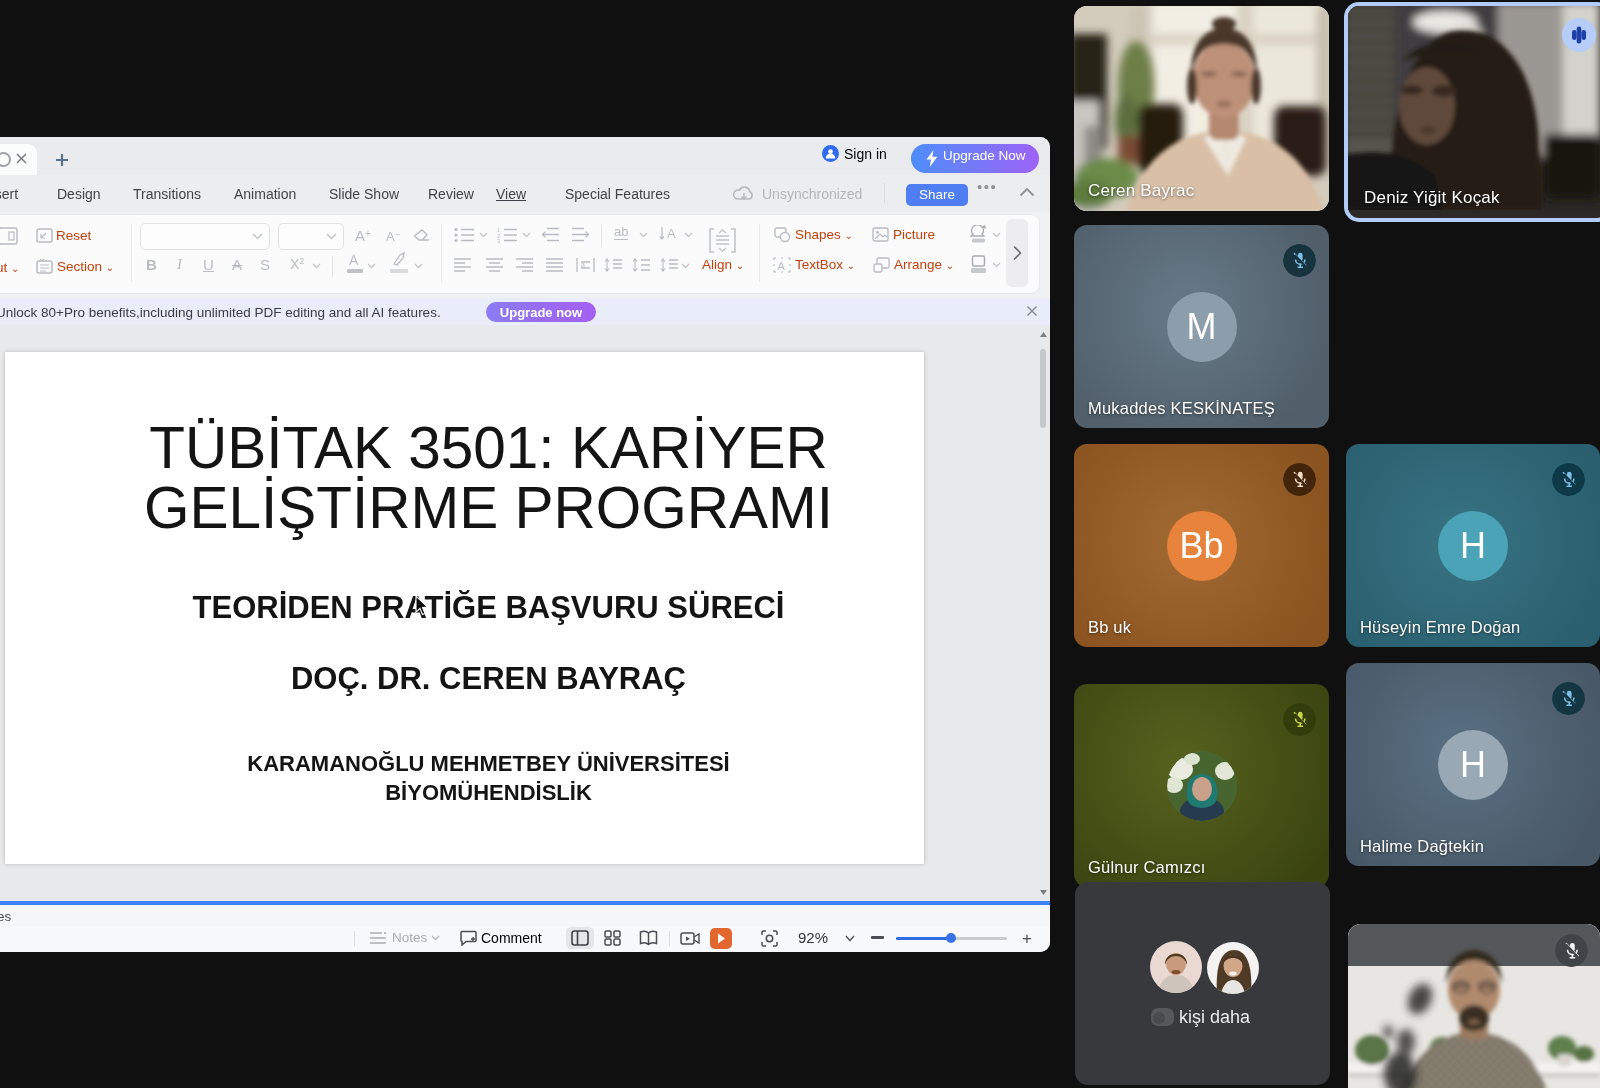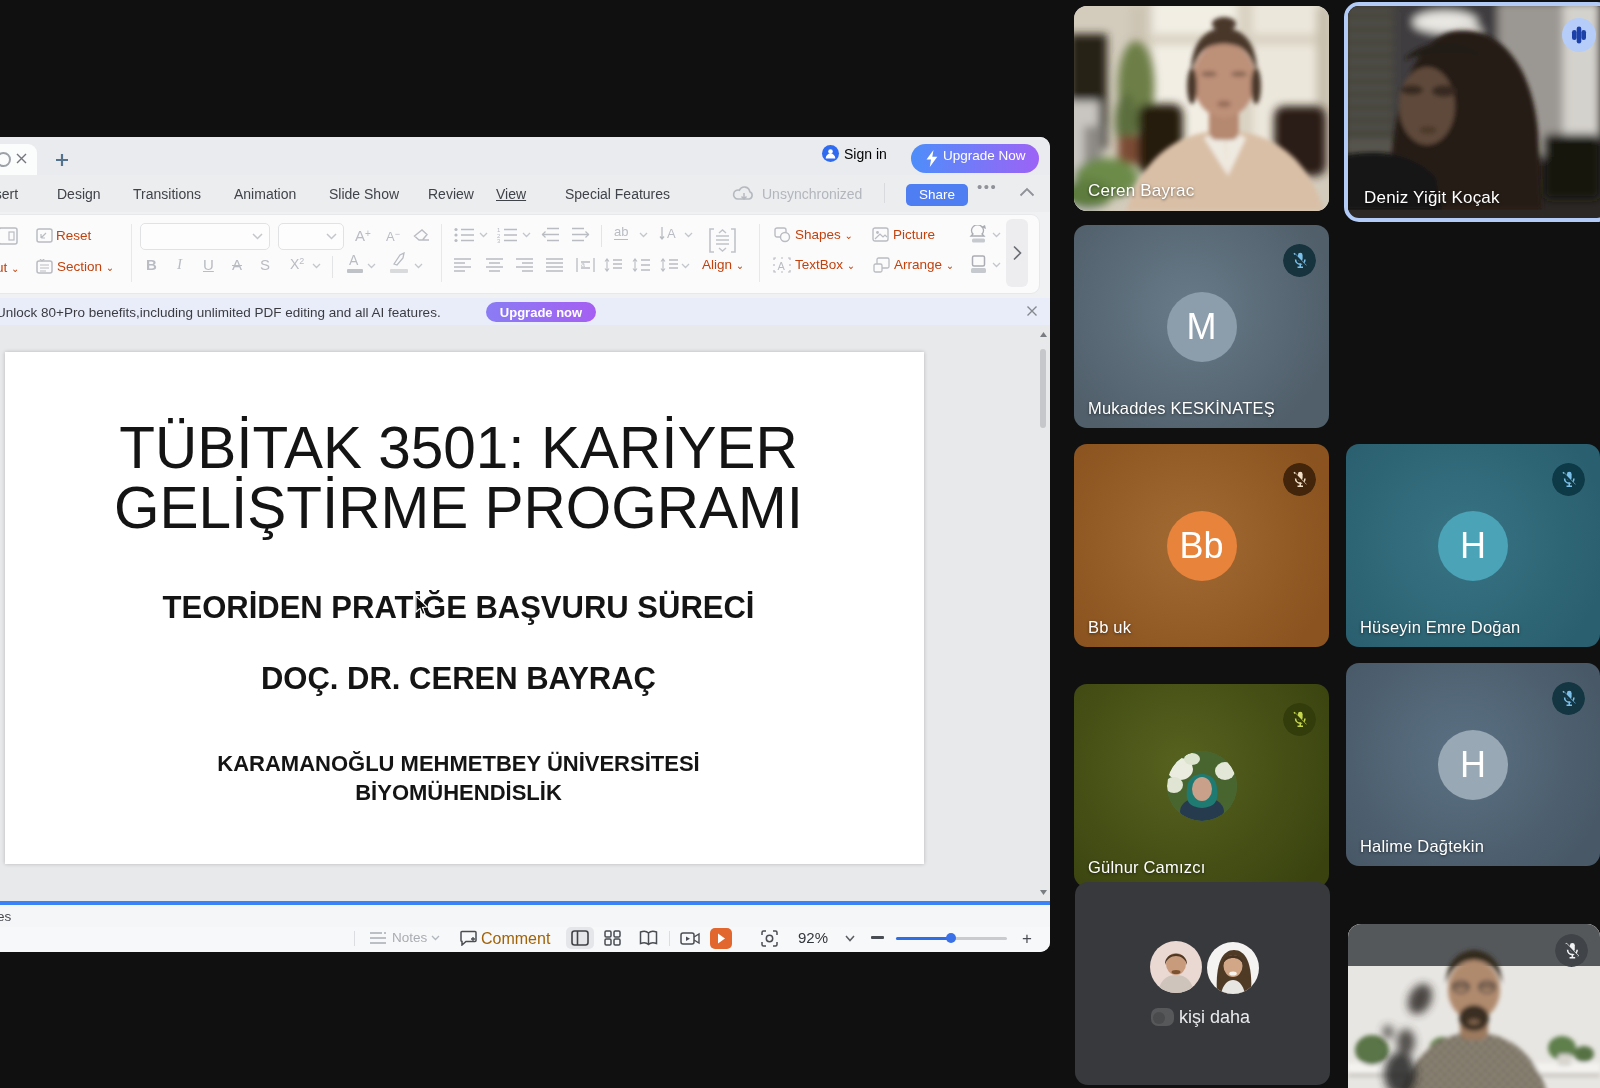--- a/index.html
+++ b/index.html
@@ -15,21 +15,21 @@
   .mi{position:absolute;top:11px;font-size:14px;color:#404349;font-weight:500;white-space:nowrap;}
   #ribbon{position:absolute;left:0;top:0;width:100%;height:100%;}
   #rpanel{position:absolute;left:-10px;top:77px;width:1048px;height:78px;background:#fbfbfc;
           border:1px solid #e7e8ea;border-radius:9px;}
   .ric{position:absolute;color:#b9bcc2;}
   .rlabel{position:absolute;font-size:13.5px;color:#c2410c;white-space:nowrap;}
   #banner{position:absolute;left:0;top:161px;width:100%;height:27px;background:#e9edf9;}
   #docarea{position:absolute;left:0;top:188px;width:100%;height:576px;background:#e8e9eb;}
   #slide{position:absolute;left:5px;top:27px;width:919px;height:512px;background:#fff;
          box-shadow:0 0 4px rgba(0,0,0,.22);}
-  .st{position:absolute;left:0;width:907px;text-align:center;color:#141414;white-space:nowrap;}
+  .st{position:absolute;left:0;width:907px;text-align:center;color:#141414;white-space:nowrap;padding-left:30px;}
   #notesbar{position:absolute;left:0;top:764px;width:100%;height:26px;background:#f5f6f7;
             border-top:4px solid #3b82f6;border-bottom:1px solid #e2e3e5;}
   #statusbar{position:absolute;left:0;top:790px;width:100%;height:25px;background:#f7f8f9;}
   .sic{position:absolute;color:#5a5d63;}
   
   .tile{position:absolute;border-radius:13px;overflow:hidden;}
   .name{position:absolute;left:14px;bottom:10px;font-size:17px;color:#fff;
         text-shadow:0 1px 3px rgba(0,0,0,.55);white-space:nowrap;letter-spacing:.2px;}
   .avatar{position:absolute;left:50%;top:50%;transform:translate(-50%,-50%);width:70px;height:70px;
           border-radius:50%;display:flex;align-items:center;justify-content:center;
@@ -300,21 +300,21 @@
           <path d="M1 2 h12 M1 7 h16 M1 12 h16 M15 2 h2" stroke="#a9acb2" stroke-width="1.5"></path>
         </svg>
       <div class="abs" style="left:392px;top:3px;font-size:13.5px;color:#a9acb2;">Notes</div>
       <svg class="abs" style="left:431px;top:8px;" width="9" height="6" viewBox="0 0 9 6">
           <path d="M1 1 L4.5 4.5 L8 1" stroke="#b3b6bc" stroke-width="1.3" fill="none"></path>
         </svg>
       <svg class="sic" style="left:460px;top:3px;" width="17" height="16" viewBox="0 0 17 16">
           <path d="M2 1.5 h13 a1 1 0 0 1 1 1 v8 a1 1 0 0 1 -1 1 h-9 l-4 3.5 v-3.5 h-0 a1 1 0 0 1 -1 -1 v-8 a1 1 0 0 1 1 -1 Z" fill="none" stroke="#4a4d53" stroke-width="1.5"></path>
           <path d="M11 9 h4 M13 7 v4" stroke="#4a4d53" stroke-width="1.3"></path>
         </svg>
-      <div class="abs" style="left:481px;top:3px;font-size:16px;color:#a16207;">Comment</div>
+      <div class="abs" style="left:481px;top:3px;font-size:14px;color:#000000;">Comment</div>
       <div class="abs" style="left:566px;top:0px;width:28px;height:22px;background:#e5e6e9;border-radius:5px;"></div>
       <svg class="sic" style="left:571px;top:3px;" width="18" height="16" viewBox="0 0 18 16">
           <rect x="1" y="1" width="16" height="14" rx="2.5" fill="none" stroke="#3f4247" stroke-width="1.6"></rect>
           <path d="M6.5 1 v14" stroke="#3f4247" stroke-width="1.6"></path>
         </svg>
       <svg class="sic" style="left:604px;top:3px;" width="17" height="16" viewBox="0 0 17 16">
           <rect x="1" y="1" width="6" height="6" rx="1.2" fill="none" stroke="#4a4d53" stroke-width="1.5"></rect>
           <rect x="10" y="1" width="6" height="6" rx="1.2" fill="none" stroke="#4a4d53" stroke-width="1.5"></rect>
           <rect x="1" y="9" width="6" height="6" rx="1.2" fill="none" stroke="#4a4d53" stroke-width="1.5"></rect>
           <rect x="10" y="9" width="6" height="6" rx="1.2" fill="none" stroke="#4a4d53" stroke-width="1.5"></rect>

